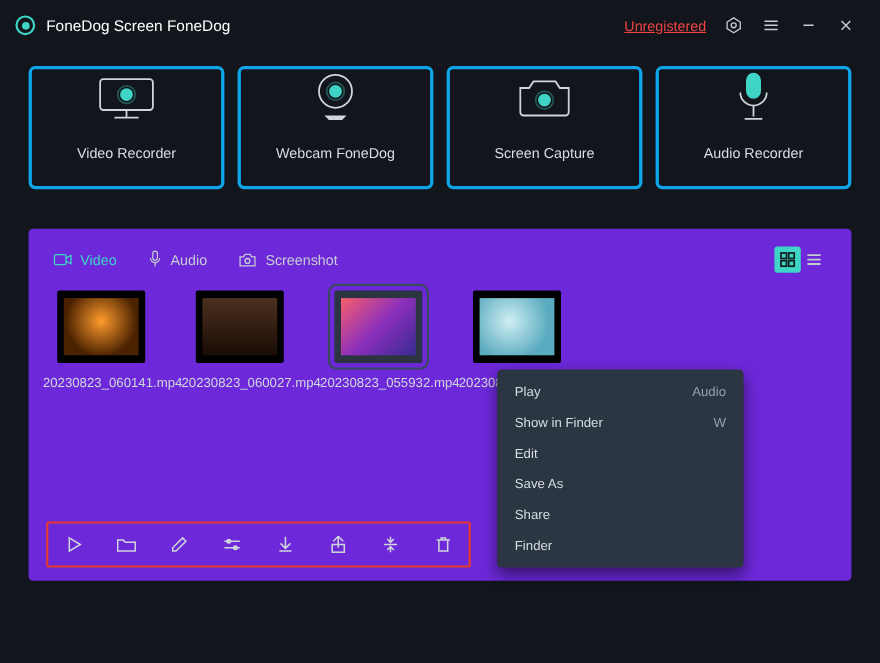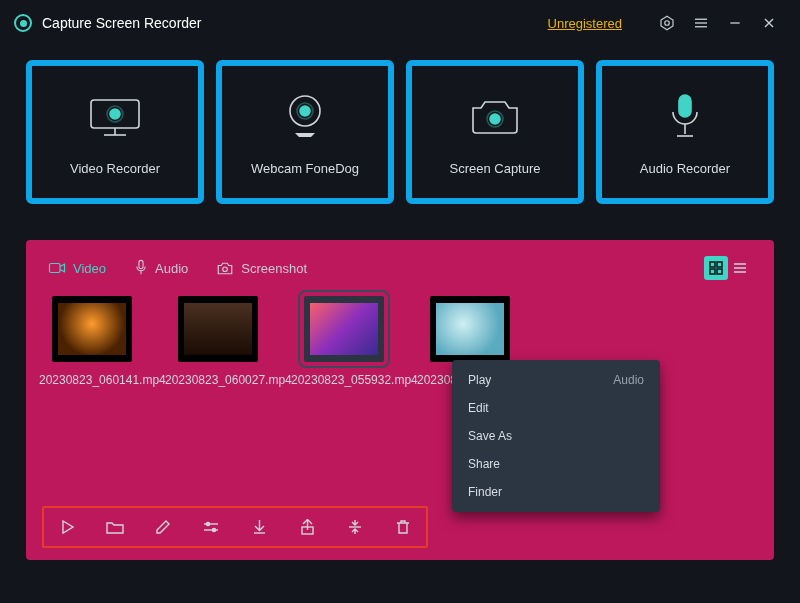--- a/index.html
+++ b/index.html
@@ -1,68 +1,68 @@
 <!DOCTYPE html>
 <html><head>
   <meta charset="utf-8">
   <style>
     * { margin:0; padding:0; box-sizing:border-box; }
     body { width:800px; height:603px; background:#12161c; font-family:"Segoe UI",Arial,sans-serif; color:#d8dee4; overflow:hidden; position:relative; }
     .header { display:flex; align-items:center; padding:8px 14px 6px 14px; height:44px; }
     .logo-dot { width:18px; height:18px; border-radius:50%; border:2px solid #3fd4c6; display:flex; align-items:center; justify-content:center; margin-right:10px; }
     .logo-dot-in { width:7px; height:7px; border-radius:50%; background:#3fd4c6; }
     .app-title { font-size:14px; color:#fff; flex:1; }
-    .reg-link { color:#eab308; font-size:13px; text-decoration:underline; margin-right:28px; }
+    .reg-link { color:#ef4444; font-size:13px; text-decoration:underline; margin-right:8px; }
     .hdr-icon { width:18px; height:18px; margin:0 8px; color:#c5cbd3; display:flex; align-items:center; justify-content:center; cursor:pointer; }
     .hdr-icon svg { stroke:#c5cbd3; }
 
     .cards { display:flex; gap:12px; padding:16px 26px 20px 26px; }
-    .card { flex:1; border:6px solid #0ea5e9; border-radius:6px; height:144px; display:flex; flex-direction:column; align-items:center; justify-content:flex-end; padding-bottom:22px; cursor:pointer; }
+    .card { flex:1; border:3px solid #0ea5e9; border-radius:6px; height:112px; display:flex; flex-direction:column; align-items:center; justify-content:flex-end; padding-bottom:22px; cursor:pointer; }
     .card-label { font-size:13px; color:#d6dde4; margin-top:18px; }
     .card-icon { height:52px; display:flex; align-items:center; justify-content:center; }
 
-    .panel { margin:16px 26px 0 26px; background:#be185d; border-radius:4px; padding:16px 16px 22px 16px; height:320px; position:relative; }
+    .panel { margin:16px 26px 0 26px; background:#6d28d9; border-radius:4px; padding:16px 16px 22px 16px; height:320px; position:relative; }
     .tabs { display:flex; align-items:center; padding:0 6px 14px 6px; }
     .tab { display:flex; align-items:center; margin-right:28px; font-size:13px; color:#c5cbd3; cursor:pointer; }
     .tab.active { color:#3fd4c6; }
     .tab svg { margin-right:7px; }
     .view-btns { margin-left:auto; display:flex; }
     .view-btn { width:24px; height:24px; display:flex; align-items:center; justify-content:center; cursor:pointer; }
     .view-btn.active { background:#3fd4c6; border-radius:3px; }
     .view-btn.active svg rect, .view-btn.active svg line { stroke:#122; }
 
     .grid { display:flex; gap:46px; padding:2px 10px; }
     .thumb { width:80px; display:flex; flex-direction:column; align-items:center; }
     .thumb-box { width:80px; height:66px; background:#000; border-radius:2px; overflow:hidden; display:flex; align-items:center; justify-content:center; }
     .thumb-box.sel { outline:2px solid #3a4a5c; outline-offset:4px; background:#2b3440; }
     .thumb-img { width:68px; height:52px; }
     .thumb-label { font-size:12px; color:#d0d6dd; text-align:center; margin-top:10px; line-height:1.4; width:106px; }
 
     .toolbar { position:absolute; left:16px; bottom:12px; display:flex; gap:30px; padding:10px 14px; border:2px solid #e63a2d; border-radius:2px; }
     .toolbar .tb-icon { width:18px; height:18px; color:#cfd5db; cursor:pointer; display:flex; align-items:center; justify-content:center; }
 
-    .ctx { position:absolute; left:452px; top:360px; width:208px; background:#2b3642; border-radius:4px; padding:6px 0; box-shadow:0 6px 14px rgba(0,0,0,.5); z-index:10; }
+    .ctx { position:absolute; left:452px; top:336px; width:224px; background:#2b3642; border-radius:4px; padding:6px 0; box-shadow:0 6px 14px rgba(0,0,0,.5); z-index:10; }
     .ctx-item { display:flex; justify-content:space-between; align-items:center; padding:7px 16px; font-size:12px; color:#d5dde5; cursor:pointer; }
     .ctx-sc { color:#96a1ad; }
 
     
     .t1 { background:radial-gradient(circle at 50% 40%, #ff9b2d, #4b2200 70%); }
     .t2 { background:linear-gradient(10deg,#1a1040,#5b2fbc 50%,#b97fe0); }
     .t3 { background:linear-gradient(180deg,#4a3020,#1a0c04);}
     .t4 { background:linear-gradient(135deg,#f85f6a,#8b2fbc,#3a2a90);}
     .t5 { background:radial-gradient(circle at 40% 40%,#cfeff3,#5babc0 70%); }
   </style>
 </head>
 <body>
 
 <div class="header">
   <div class="logo-dot">
       <div class="logo-dot-in"></div>
     </div>
-  <div class="app-title">Capture Screen Recorder</div>
+  <div class="app-title">FoneDog Screen FoneDog</div>
   <a class="reg-link">Unregistered</a>
   <div class="hdr-icon">
     <svg width="18" height="18" viewBox="0 0 24 24" fill="none" stroke-width="1.6">
         <polygon points="12 3 20 8 20 16 12 21 4 16 4 8 12 3"></polygon>
         <circle cx="12" cy="12" r="3"></circle>
       </svg>
   </div>
   <div class="hdr-icon">
     <svg width="18" height="18" viewBox="0 0 24 24" fill="none" stroke-width="1.8">
         <line x1="4" y1="7" x2="20" y2="7"></line>
@@ -249,20 +249,24 @@
       </div>
   </div>
 </div>
 
 <div class="ctx">
   <div class="ctx-item">
       <span>Play</span>
       <span class="ctx-sc">Audio</span>
     </div>
   <div class="ctx-item">
+      <span>Show in Finder</span>
+      <span class="ctx-sc">W</span>
+    </div>
+  <div class="ctx-item">
       <span>Edit</span>
       <span class="ctx-sc"></span>
     </div>
   <div class="ctx-item">
       <span>Save As</span>
       <span class="ctx-sc"></span>
     </div>
   <div class="ctx-item">
       <span>Share</span>
       <span class="ctx-sc"></span>

